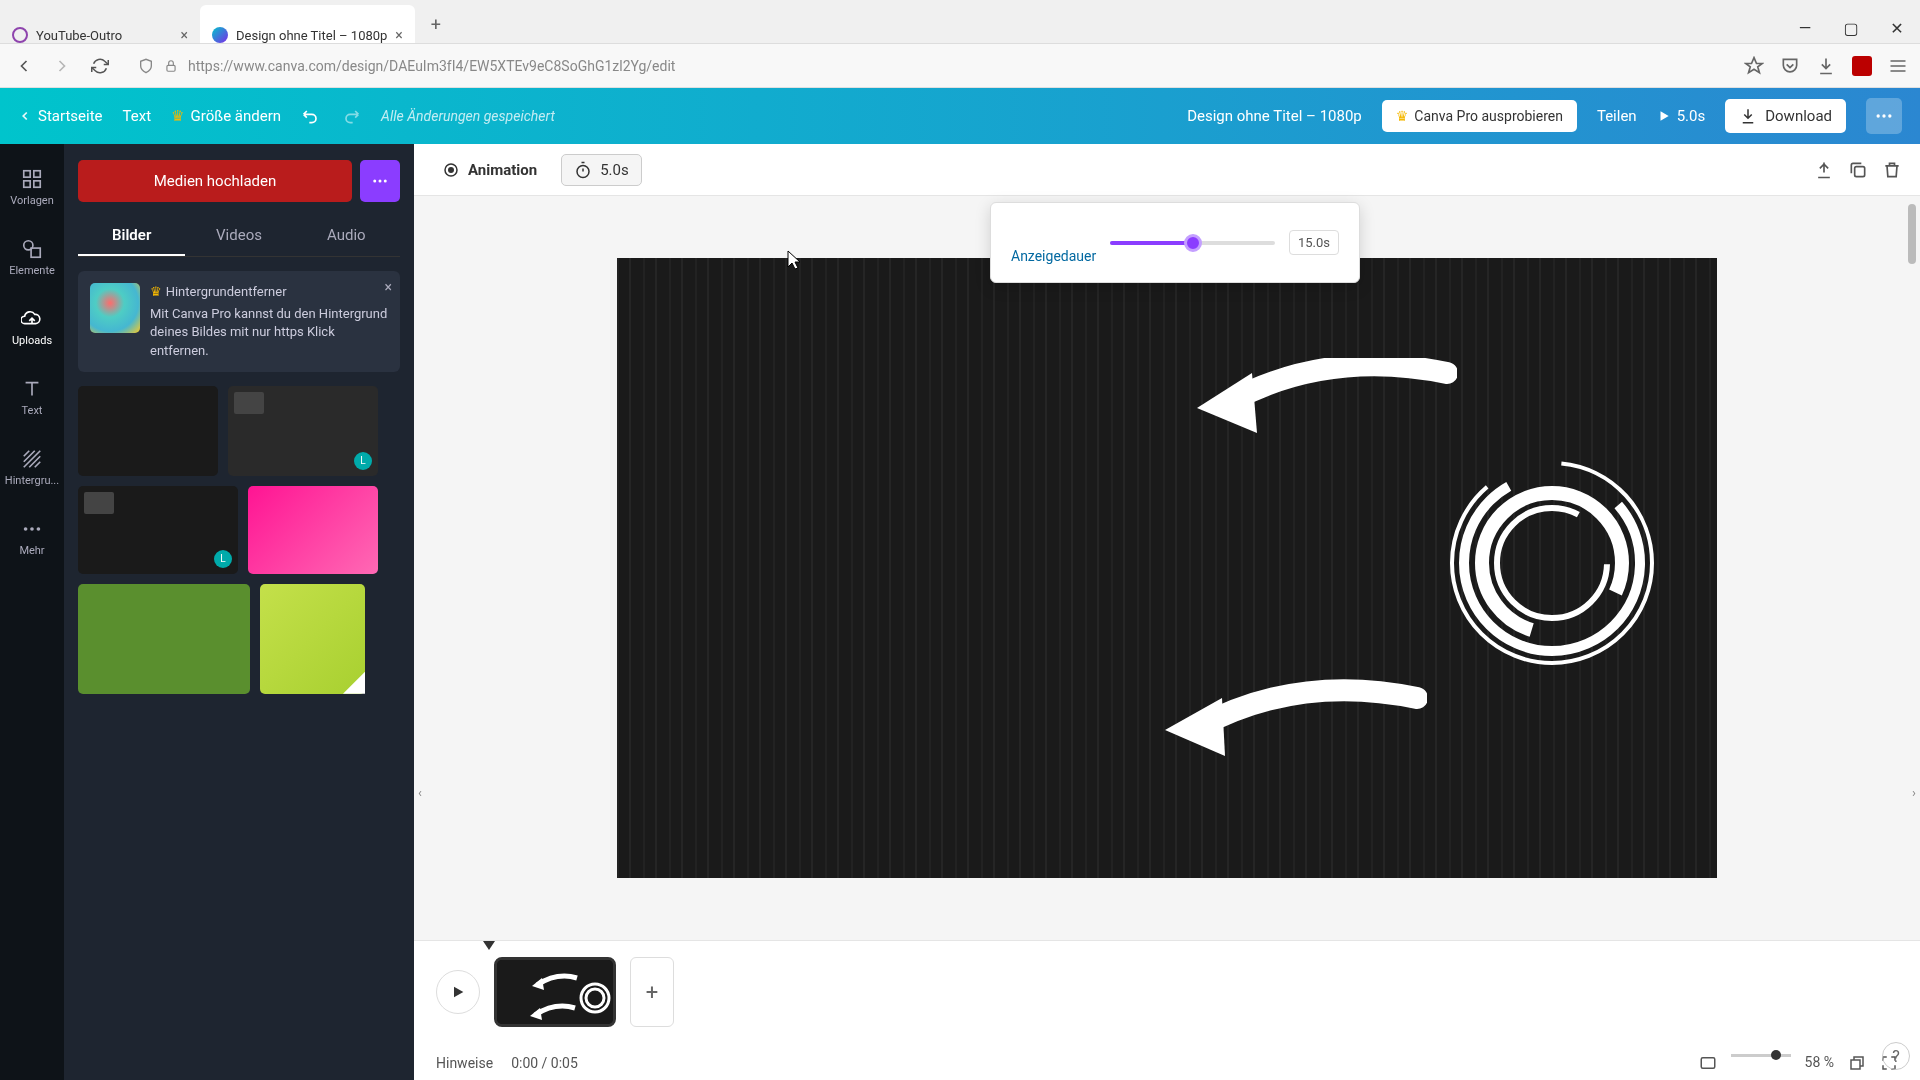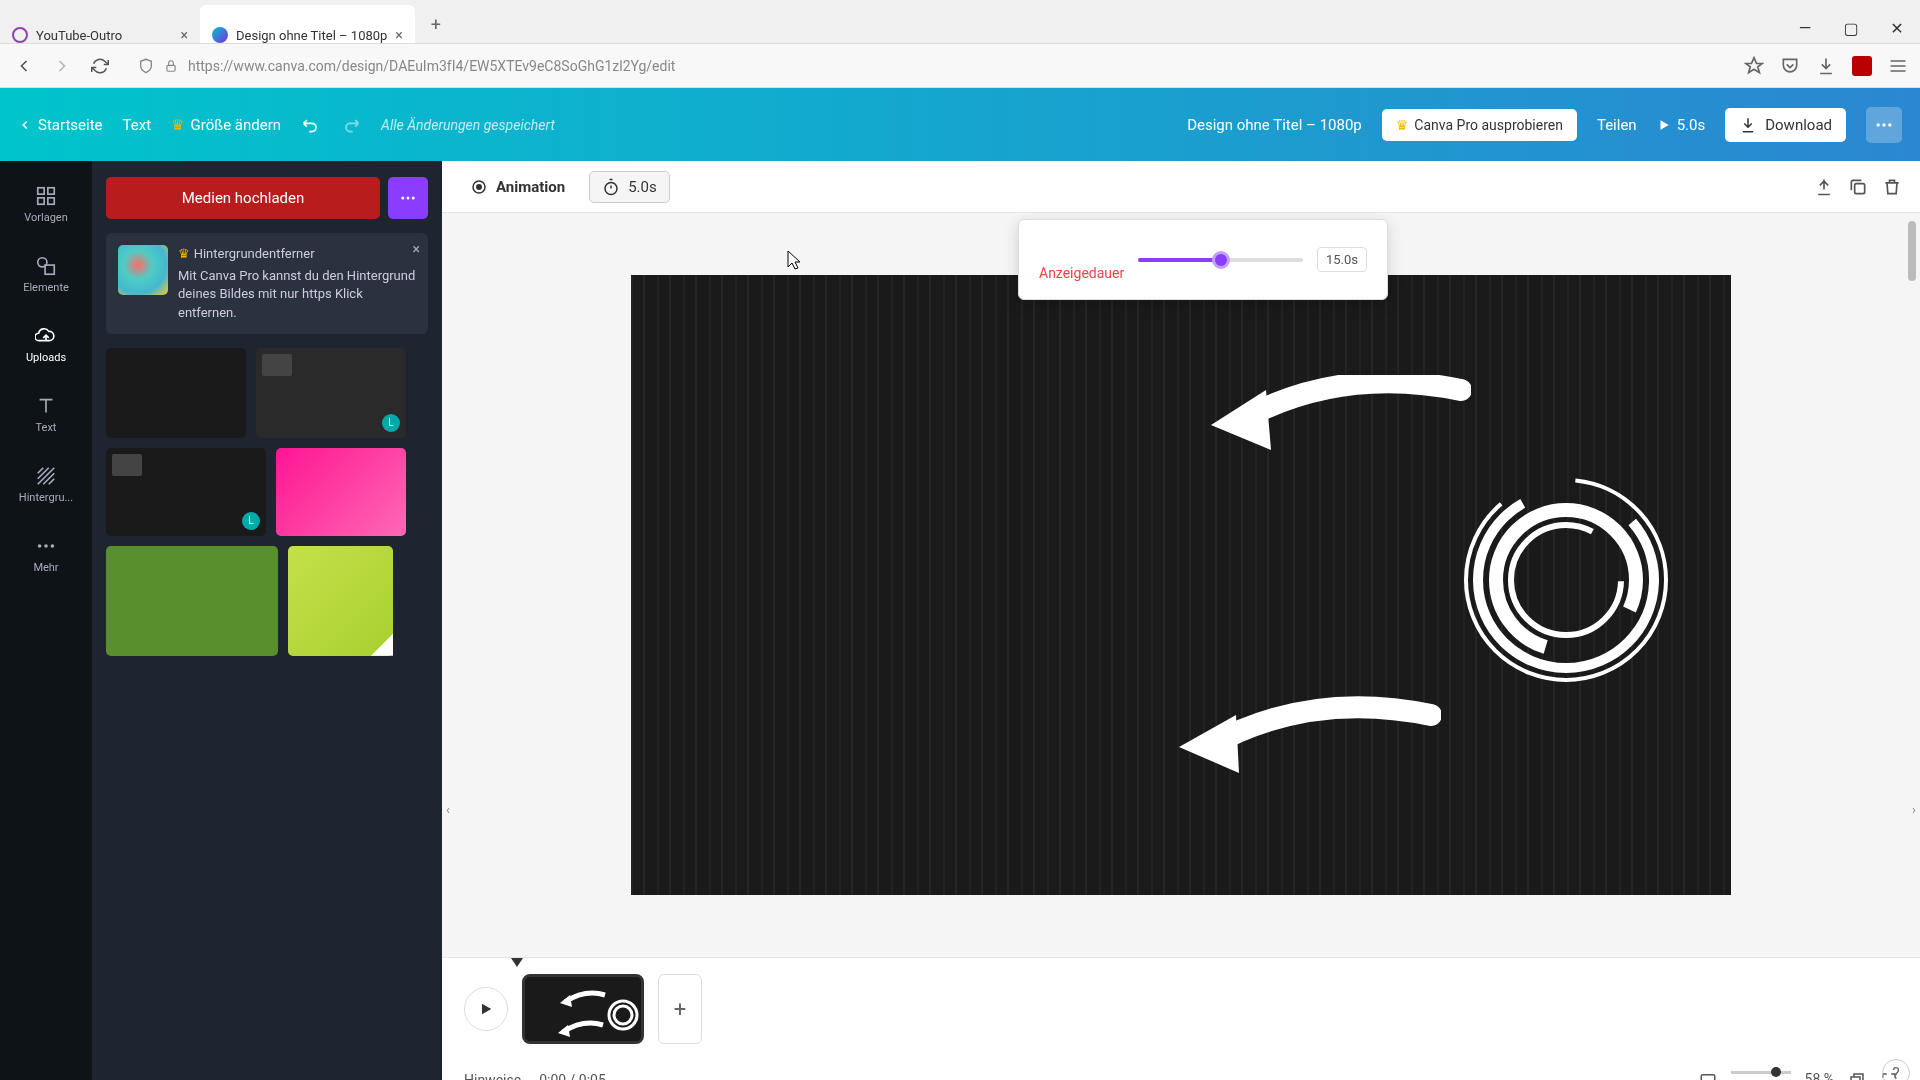--- a/index.html
+++ b/index.html
@@ -18,38 +18,38 @@
 .win-btn { width: 46px; height: 30px; display: flex; align-items: center; justify-content: center; color: #333; }
 
 .url-bar { height: 44px; background: #f8f8f8; display: flex; align-items: center; padding: 0 12px; gap: 14px; border-bottom: 1px solid #e0e0e0; }
 .nav-btn { width: 24px; height: 24px; display: flex; align-items: center; justify-content: center; color: #555; }
 .url-input { flex: 1; height: 30px; display: flex; align-items: center; gap: 10px; padding: 0 12px; color: #888; font-size: 14px; }
 .url-icons { display: flex; gap: 16px; align-items: center; }
 .url-icon { width: 20px; height: 20px; color: #666; }
 .ublock { width: 20px; height: 20px; background: #b00; border-radius: 3px; position: relative; }
 
 
-.canva-topbar { height: 73px; background: linear-gradient(90deg, #00c4cc, #2b87d1); display: flex; align-items: center; padding: 0 18px; gap: 20px; color: #fff; }
+.canva-topbar { height: 56px; background: linear-gradient(90deg, #00c4cc, #2b87d1); display: flex; align-items: center; padding: 0 18px; gap: 20px; color: #fff; }
 .top-item { display: flex; align-items: center; gap: 6px; font-size: 15px; cursor: pointer; }
 .top-chevron { opacity: 0.9; }
 .saved-text { color: rgba(255,255,255,0.75); font-style: italic; font-size: 14px; }
 .spacer { flex: 1; }
 .doc-title { color: #fff; font-size: 15px; }
 .pro-btn { background: #fff; color: #333; padding: 8px 14px; border-radius: 5px; font-size: 14px; display: flex; align-items: center; gap: 6px; }
 .crown { color: #f5b800; }
 .share-btn { color: #fff; font-size: 15px; }
 .play-top { display: flex; align-items: center; gap: 6px; color: #fff; font-size: 15px; }
 .download-btn { background: #fff; color: #333; padding: 8px 14px; border-radius: 5px; font-size: 15px; display: flex; align-items: center; gap: 8px; }
 .more-top { width: 36px; height: 36px; background: rgba(255,255,255,0.25); border-radius: 5px; display: flex; align-items: center; justify-content: center; }
 
 
 .main-area { display: flex; height: calc(1080px - 44px - 44px - 56px); }
 
 
-.left-rail { width: 92px; background: #0e1318; color: #8a9199; display: flex; flex-direction: column; align-items: center; padding-top: 8px; }
+.left-rail { width: 64px; background: #0e1318; color: #8a9199; display: flex; flex-direction: column; align-items: center; padding-top: 8px; }
 .rail-item { width: 100%; height: 70px; display: flex; flex-direction: column; align-items: center; justify-content: center; gap: 4px; font-size: 11px; cursor: pointer; color: #aab; }
 .rail-item.active { color: #fff; }
 .rail-icon { width: 22px; height: 22px; }
 
 
 .side-panel { width: 350px; background: #1e2530; color: #fff; padding: 16px 14px; position: relative; }
 .upload-row { display: flex; gap: 8px; margin-bottom: 14px; }
 .upload-btn { flex: 1; background: #b91c1c; color: #fff; padding: 12px; border-radius: 5px; font-size: 15px; text-align: center; }
 .upload-more { width: 40px; background: #8b3dff; border-radius: 5px; display: flex; align-items: center; justify-content: center; }
 .media-tabs { display: flex; border-bottom: 1px solid #333; margin-bottom: 14px; }
@@ -76,21 +76,21 @@
 
 .canvas-area { flex: 1; background: #fff; display: flex; flex-direction: column; position: relative; }
 .canvas-toolbar { height: 52px; border-bottom: 1px solid #e5e5e5; display: flex; align-items: center; padding: 0 18px; gap: 14px; }
 .anim-btn { display: flex; align-items: center; gap: 8px; font-size: 15px; color: #333; padding: 6px 10px; border-radius: 5px; cursor: pointer; font-weight: bold; }
 .duration-btn { display: flex; align-items: center; gap: 8px; font-size: 15px; color: #333; padding: 6px 12px; border: 1px solid #ccc; border-radius: 5px; cursor: pointer; background: #f5f5f5; }
 .toolbar-right { margin-left: auto; display: flex; gap: 14px; }
 .tb-icon { width: 20px; height: 20px; color: #555; }
 
 
 .duration-popover { position: absolute; top: 58px; left: 576px; width: 370px; background: #fff; border: 1px solid #ddd; border-radius: 6px; box-shadow: 0 4px 16px rgba(0,0,0,0.15); padding: 18px 20px; z-index: 100; display: flex; align-items: center; gap: 14px; }
-.pop-label { font-size: 14px; color: #ef4444; margin-top: 27px; }
+.pop-label { font-size: 14px; color: #0369a1; margin-top: 27px; }
 .slider-track { flex: 1; height: 4px; background: #ddd; border-radius: 2px; position: relative; }
 .slider-fill { position: absolute; left: 0; top: 0; height: 100%; width: 50%; background: #8b3dff; border-radius: 2px; }
 .slider-handle { position: absolute; left: 50%; top: 50%; transform: translate(-50%, -50%); width: 18px; height: 18px; background: #8b3dff; border: 3px solid #c49fff; border-radius: 50%; }
 .duration-value { border: 1px solid #ddd; border-radius: 4px; padding: 4px 8px; font-size: 13px; color: #555; min-width: 48px; text-align: center; }
 
 
 .canvas-viewport { flex: 1; display: flex; align-items: center; justify-content: center; position: relative; background: #f5f5f5; }
 .design-canvas { width: 1100px; height: 620px; background: #1a1a1a; background-image: repeating-linear-gradient(90deg, #222 0, #222 2px, #1a1a1a 2px, #1a1a1a 12px, #252525 12px, #252525 14px, #1a1a1a 14px, #1a1a1a 26px); position: relative; }
 .arrow { position: absolute; width: 280px; height: 80px; }
 .arrow.top { top: 100px; left: 560px; }
@@ -291,20 +291,25 @@
   <div class="side-panel">
     <div class="upload-row">
       <div class="upload-btn">Medien hochladen</div>
       <div class="upload-more">
         <svg width="18" height="18" viewBox="0 0 24 24" fill="#fff">
             <circle cx="5" cy="12" r="2"></circle>
             <circle cx="12" cy="12" r="2"></circle>
             <circle cx="19" cy="12" r="2"></circle>
           </svg>
       </div>
+    </div>
+    <div class="media-tabs">
+      <div class="media-tab active">Bilder</div>
+      <div class="media-tab">Videos</div>
+      <div class="media-tab">Audio</div>
     </div>
     <div class="promo-card">
       <div class="promo-img"></div>
       <div class="promo-text">
         <div class="promo-title">
           <span style="color:#f5b800">♛</span>
           <span>Hintergrundentferner</span>
         </div>
         <div>Mit Canva Pro kannst du den Hintergrund deines Bildes mit nur https Klick entfernen.</div>
       </div>

